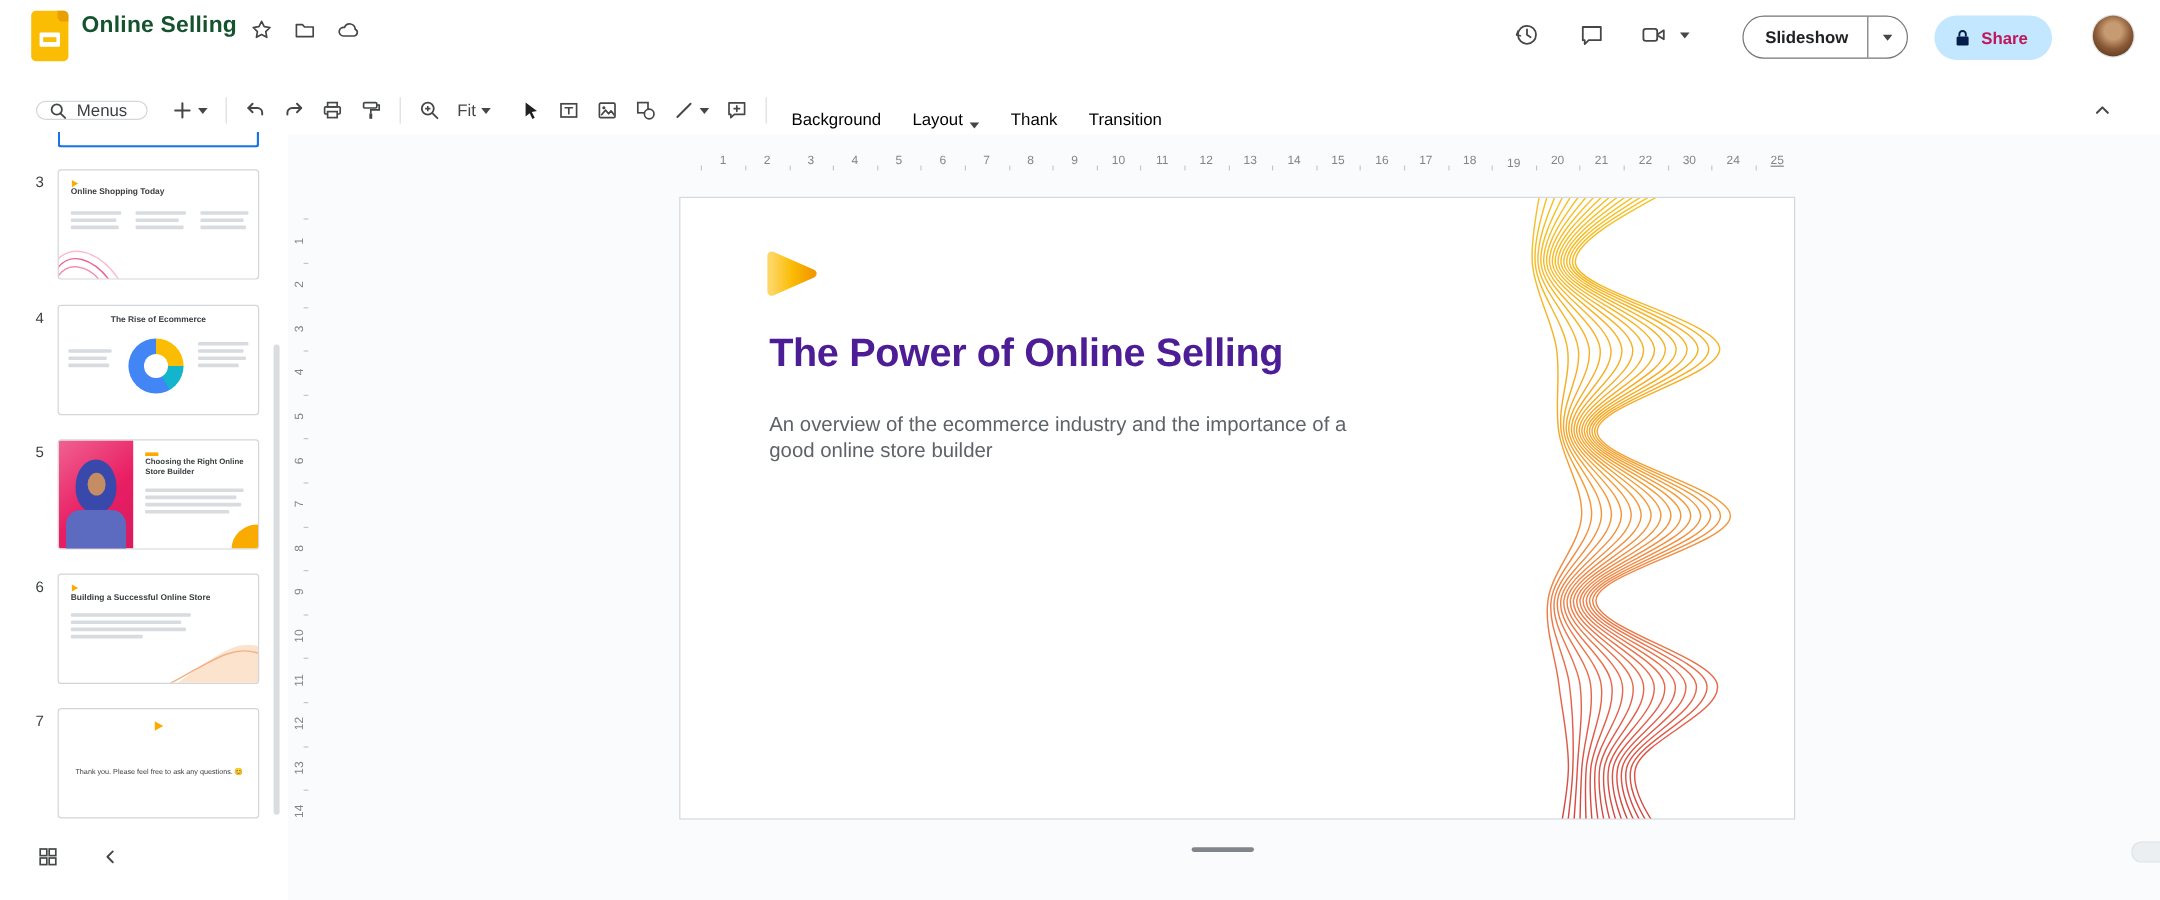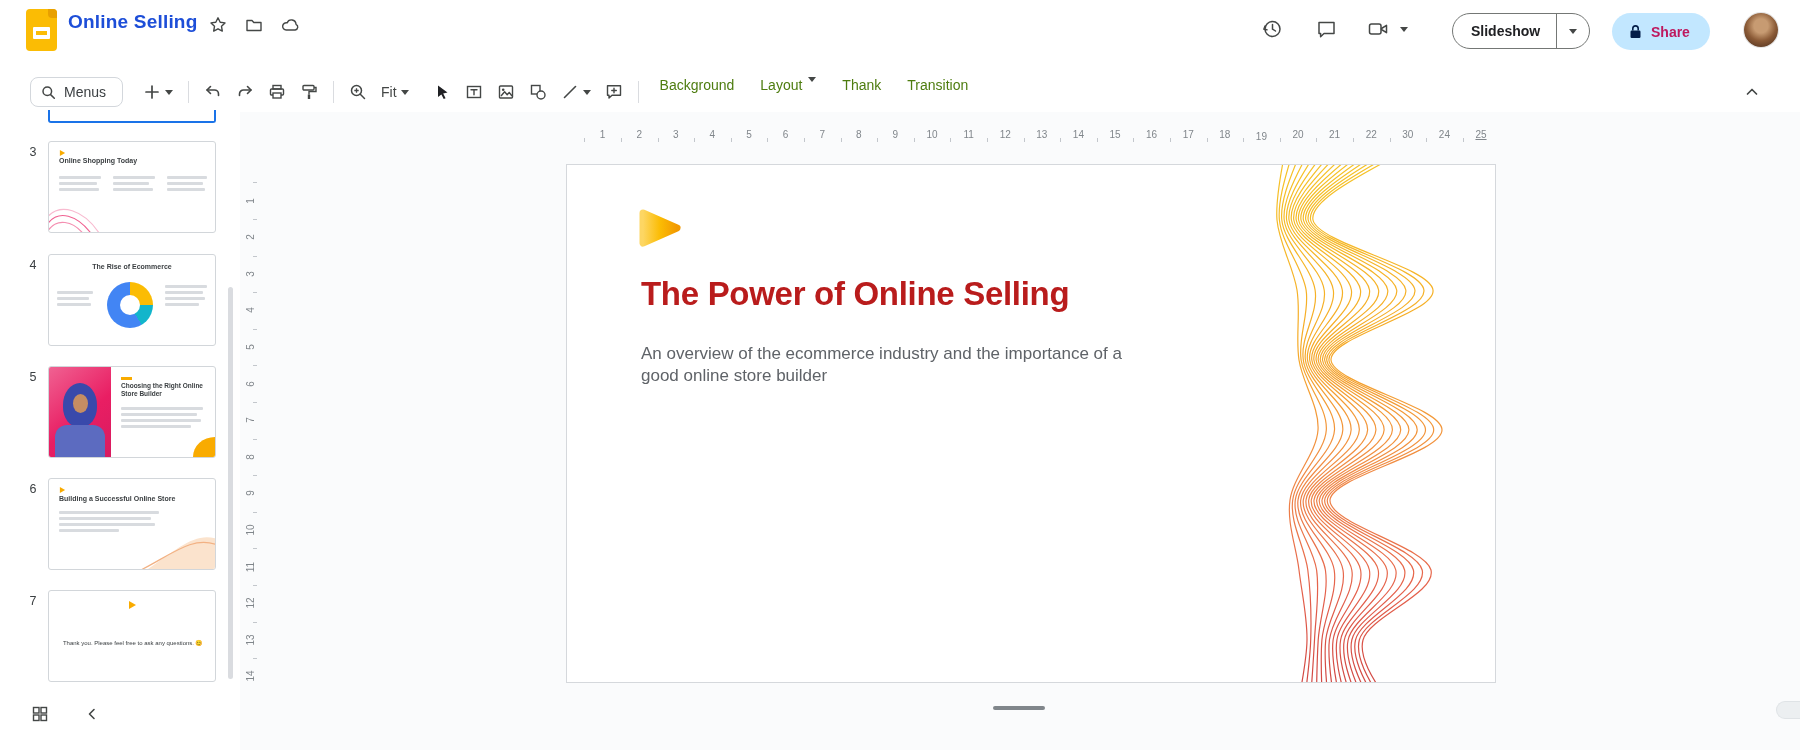--- a/index.html
+++ b/index.html
@@ -5,56 +5,56 @@
   *{margin:0;padding:0;box-sizing:border-box;}
   body{font-family:"Liberation Sans",sans-serif;background:#fff;}
   .stage{position:relative;width:1800px;height:750px;background:#fff;overflow:hidden;}
   svg{display:block;}
 
   
   .logo{position:absolute;left:26px;top:9px;width:31px;height:42px;background:#fbbc04;border-radius:4px;cursor:pointer;}
   .logo .fold{position:absolute;right:0;top:0;width:9px;height:9px;background:#e8a000;border-radius:0 4px 0 4px;}
   .logo .page{position:absolute;left:7px;top:18px;width:17px;height:12px;background:#fff;border-radius:1px;}
   .logo .page .bar{position:absolute;left:3px;top:4px;width:11px;height:4px;background:#fbbc04;}
-  .doc-title{position:absolute;left:68px;top:11px;font-size:19px;font-weight:bold;color:#1d4ed8;letter-spacing:.2px;}
+  .doc-title{position:absolute;left:68px;top:11px;font-size:19px;font-weight:bold;color:#14532d;letter-spacing:.2px;}
   .title-ico{position:absolute;top:15px;width:20px;height:20px;display:flex;align-items:center;justify-content:center;cursor:pointer;}
   .menubar{position:absolute;left:62px;top:36px;display:flex;font-size:15px;color:#202124;}
   .menubar span{padding:3px 9px;border-radius:4px;cursor:pointer;}
   .hdr-ico{position:absolute;top:15px;width:28px;height:28px;display:flex;align-items:center;justify-content:center;cursor:pointer;}
   .caret{width:0;height:0;border-left:4px solid transparent;border-right:4px solid transparent;border-top:5px solid #444746;}
   .slideshow-btn{position:absolute;left:1452px;top:13px;height:36px;border:1px solid #747775;border-radius:18px;display:flex;align-items:center;background:#fff;cursor:pointer;}
   .slideshow-btn .lbl{padding:0 16px 0 18px;font-size:14px;font-weight:bold;color:#202124;}
   .slideshow-btn .sep{width:1px;height:100%;background:#747775;}
   .slideshow-btn .dd{width:32px;display:flex;align-items:center;justify-content:center;height:100%;}
   .share-btn{position:absolute;left:1612px;top:13px;height:37px;padding:0 20px 0 16px;background:#c2e7ff;border-radius:19px;display:flex;align-items:center;gap:8px;cursor:pointer;}
   .share-btn .lbl{font-size:14px;font-weight:bold;color:#be185d;}
   .avatar{position:absolute;left:1744px;top:13px;width:34px;height:34px;border-radius:50%;cursor:pointer;
           background:radial-gradient(circle at 50% 38%,#c79b72 0 26%,#8a5a36 55%,#43291a 100%);box-shadow:0 0 0 1px #e3e3e3;}
 
   
   .toolbar{position:absolute;left:0;top:72px;width:100%;height:40px;display:flex;align-items:center;padding-left:30px;gap:2px;}
-  .menus-pill{display:flex;align-items:center;gap:8px;height:30px;padding:0 16px 0 10px;border:1px solid #d3d7dc;border-radius:8px;font-size:14px;color:#3c4043;margin-right:12px;cursor:pointer;}
+  .menus-pill{display:flex;align-items:center;gap:8px;height:16px;padding:0 16px 0 10px;border:1px solid #d3d7dc;border-radius:8px;font-size:14px;color:#3c4043;margin-right:12px;cursor:pointer;}
   .tb-btn{min-width:30px;height:30px;border-radius:4px;display:flex;align-items:center;justify-content:center;cursor:pointer;color:#444746;}
   .tb-dd{display:flex;align-items:center;gap:4px;padding:0 6px;height:30px;border-radius:4px;cursor:pointer;}
   .tb-divider{width:1px;height:22px;background:#dadce0;margin:0 7px;}
-  .tb-text{height:30px;padding:0 12px;font-size:14px;color:#4d7c0f;border-radius:4px;display:flex;align-items:flex-start;gap:6px;cursor:pointer;}
+  .tb-text{height:30px;padding:0 12px;font-size:14px;color:#000000;border-radius:4px;display:flex;align-items:flex-end;gap:6px;cursor:pointer;}
   .fit-lbl{font-size:14px;color:#444746;}
   .collapse-btn{position:absolute;right:34px;top:78px;width:28px;height:28px;display:flex;align-items:center;justify-content:center;cursor:pointer;}
 
   
   .workspace-bg{position:absolute;left:240px;top:112px;width:1560px;height:638px;background:#fafbfc;}
   .ruler-layer{position:absolute;left:0;top:0;width:1800px;height:750px;pointer-events:none;}
   .ruler-num{position:absolute;font-size:10px;color:#80868b;transform:translate(-50%,0);}
   .ruler-num.vert{transform:translate(-50%,-50%) rotate(270deg);}
   .ruler-tick{position:absolute;width:1px;height:4px;background:#c3c7cc;}
   .ruler-tick.vtick{width:4px;height:1px;}
 
   .slide-canvas{position:absolute;left:566px;top:164px;width:930px;height:519px;background:#fff;border:1px solid #d5d8dc;overflow:hidden;cursor:default;}
   .slide-logo{position:absolute;left:70px;top:42px;}
-  .slide-title{position:absolute;left:74px;top:110px;font-size:33px;font-weight:bold;color:#b91c1c;letter-spacing:-.3px;cursor:text;}
+  .slide-title{position:absolute;left:74px;top:110px;font-size:33px;font-weight:bold;color:#4c1d95;letter-spacing:-.3px;cursor:text;}
   .slide-subtitle{position:absolute;left:74px;top:178px;width:516px;font-size:17px;line-height:1.32;color:#5f6368;cursor:text;}
   .wave-wrap{position:absolute;left:628px;top:0;width:300px;height:545px;}
 
   
   .partial-thumb{position:absolute;left:48px;top:110px;width:168px;height:13px;background:#fff;border:2.5px solid #1a73e8;border-top:none;border-radius:0 0 3px 3px;cursor:pointer;}
   .thumb{position:absolute;left:48px;width:168px;height:92px;background:#fff;border:1px solid #d2d6da;border-radius:3px;overflow:hidden;cursor:pointer;}
   .thumb-num{position:absolute;left:24px;width:18px;font-size:12.5px;color:#3c4043;text-align:center;}
   .strip-scrollbar{position:absolute;left:228px;top:287px;width:5px;height:392px;background:#dadce0;border-radius:3px;cursor:pointer;}
 
   .mini-title{position:absolute;font-weight:bold;color:#3c4043;}

